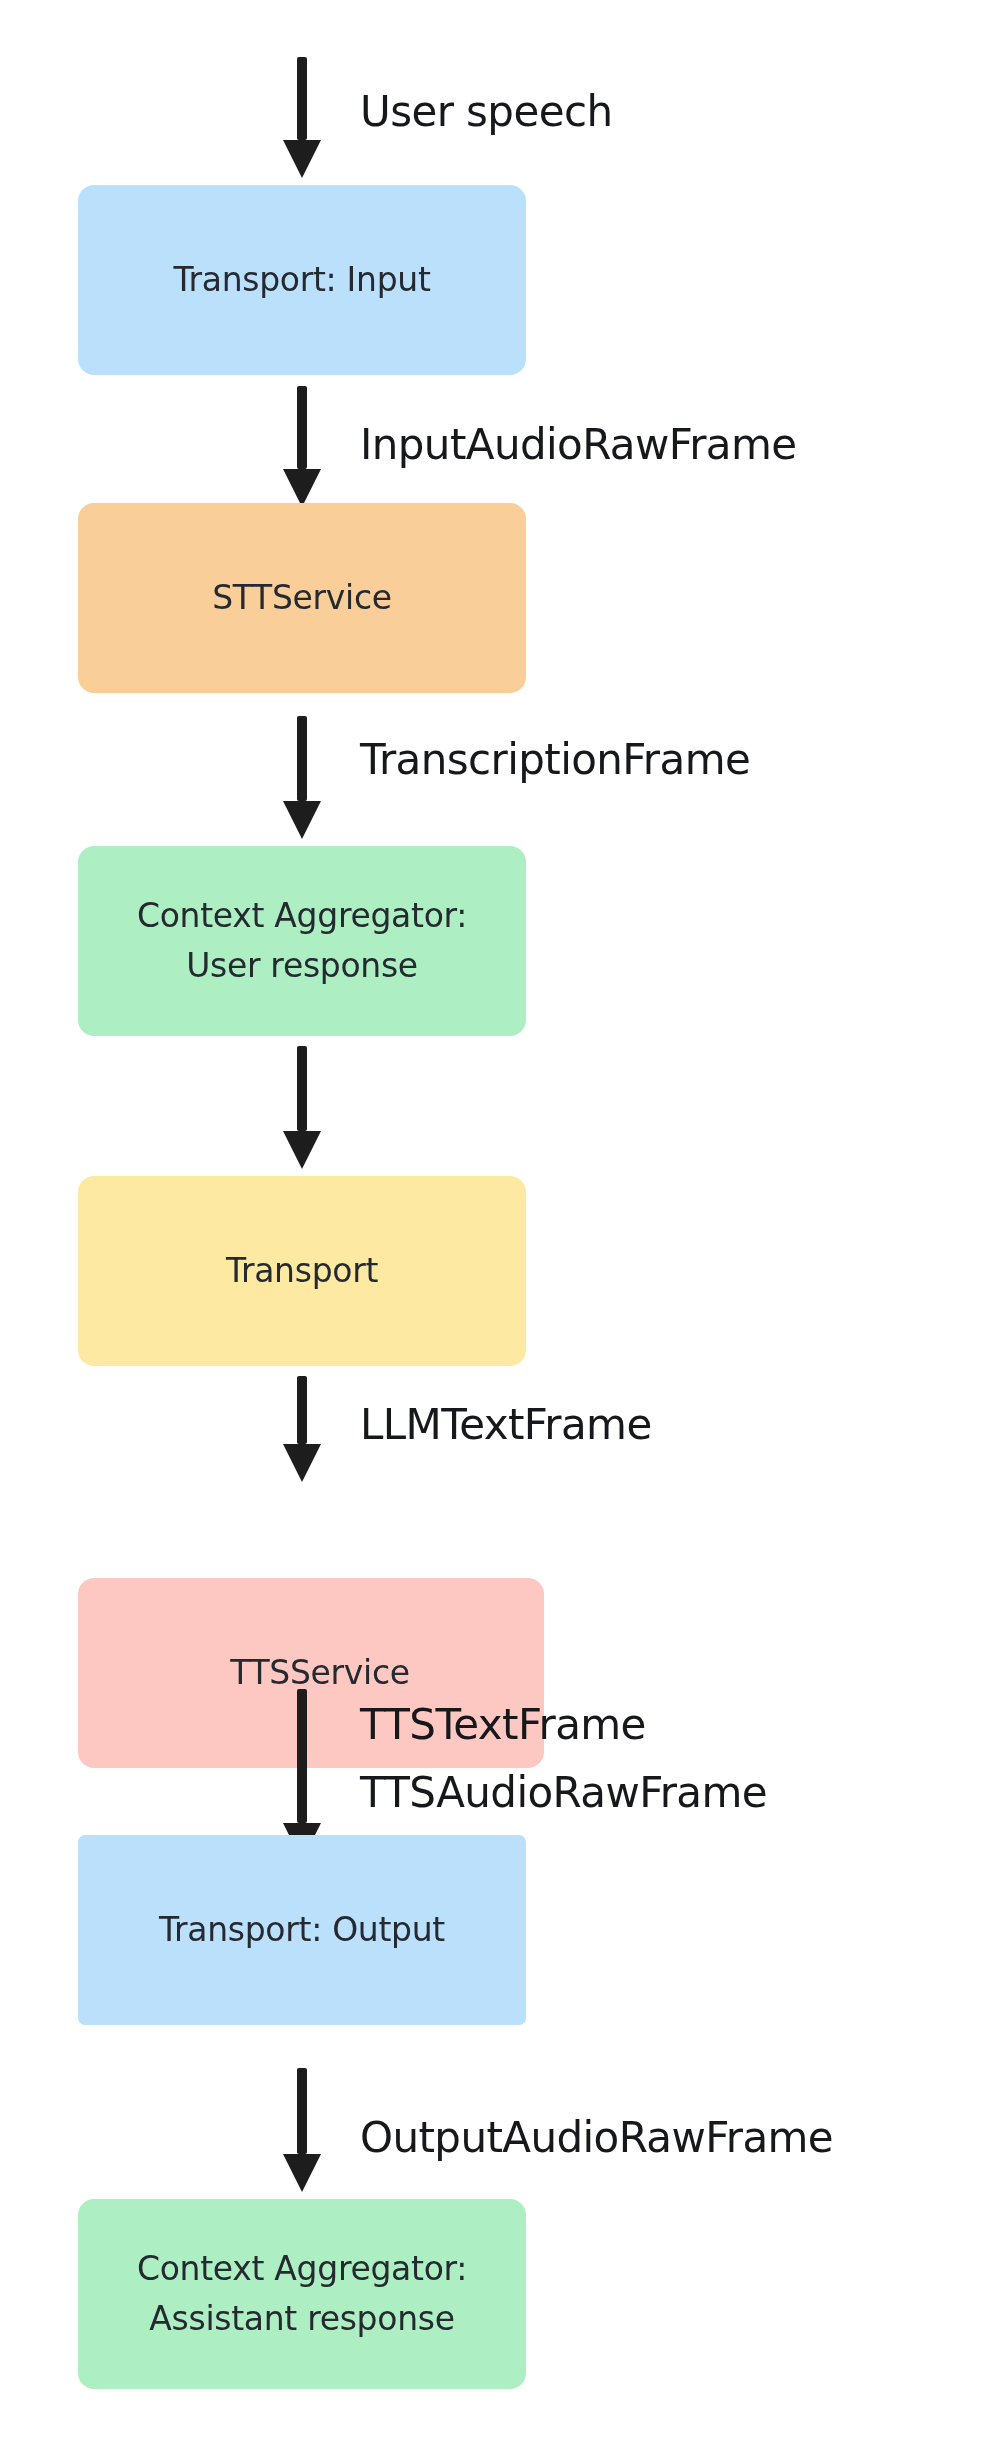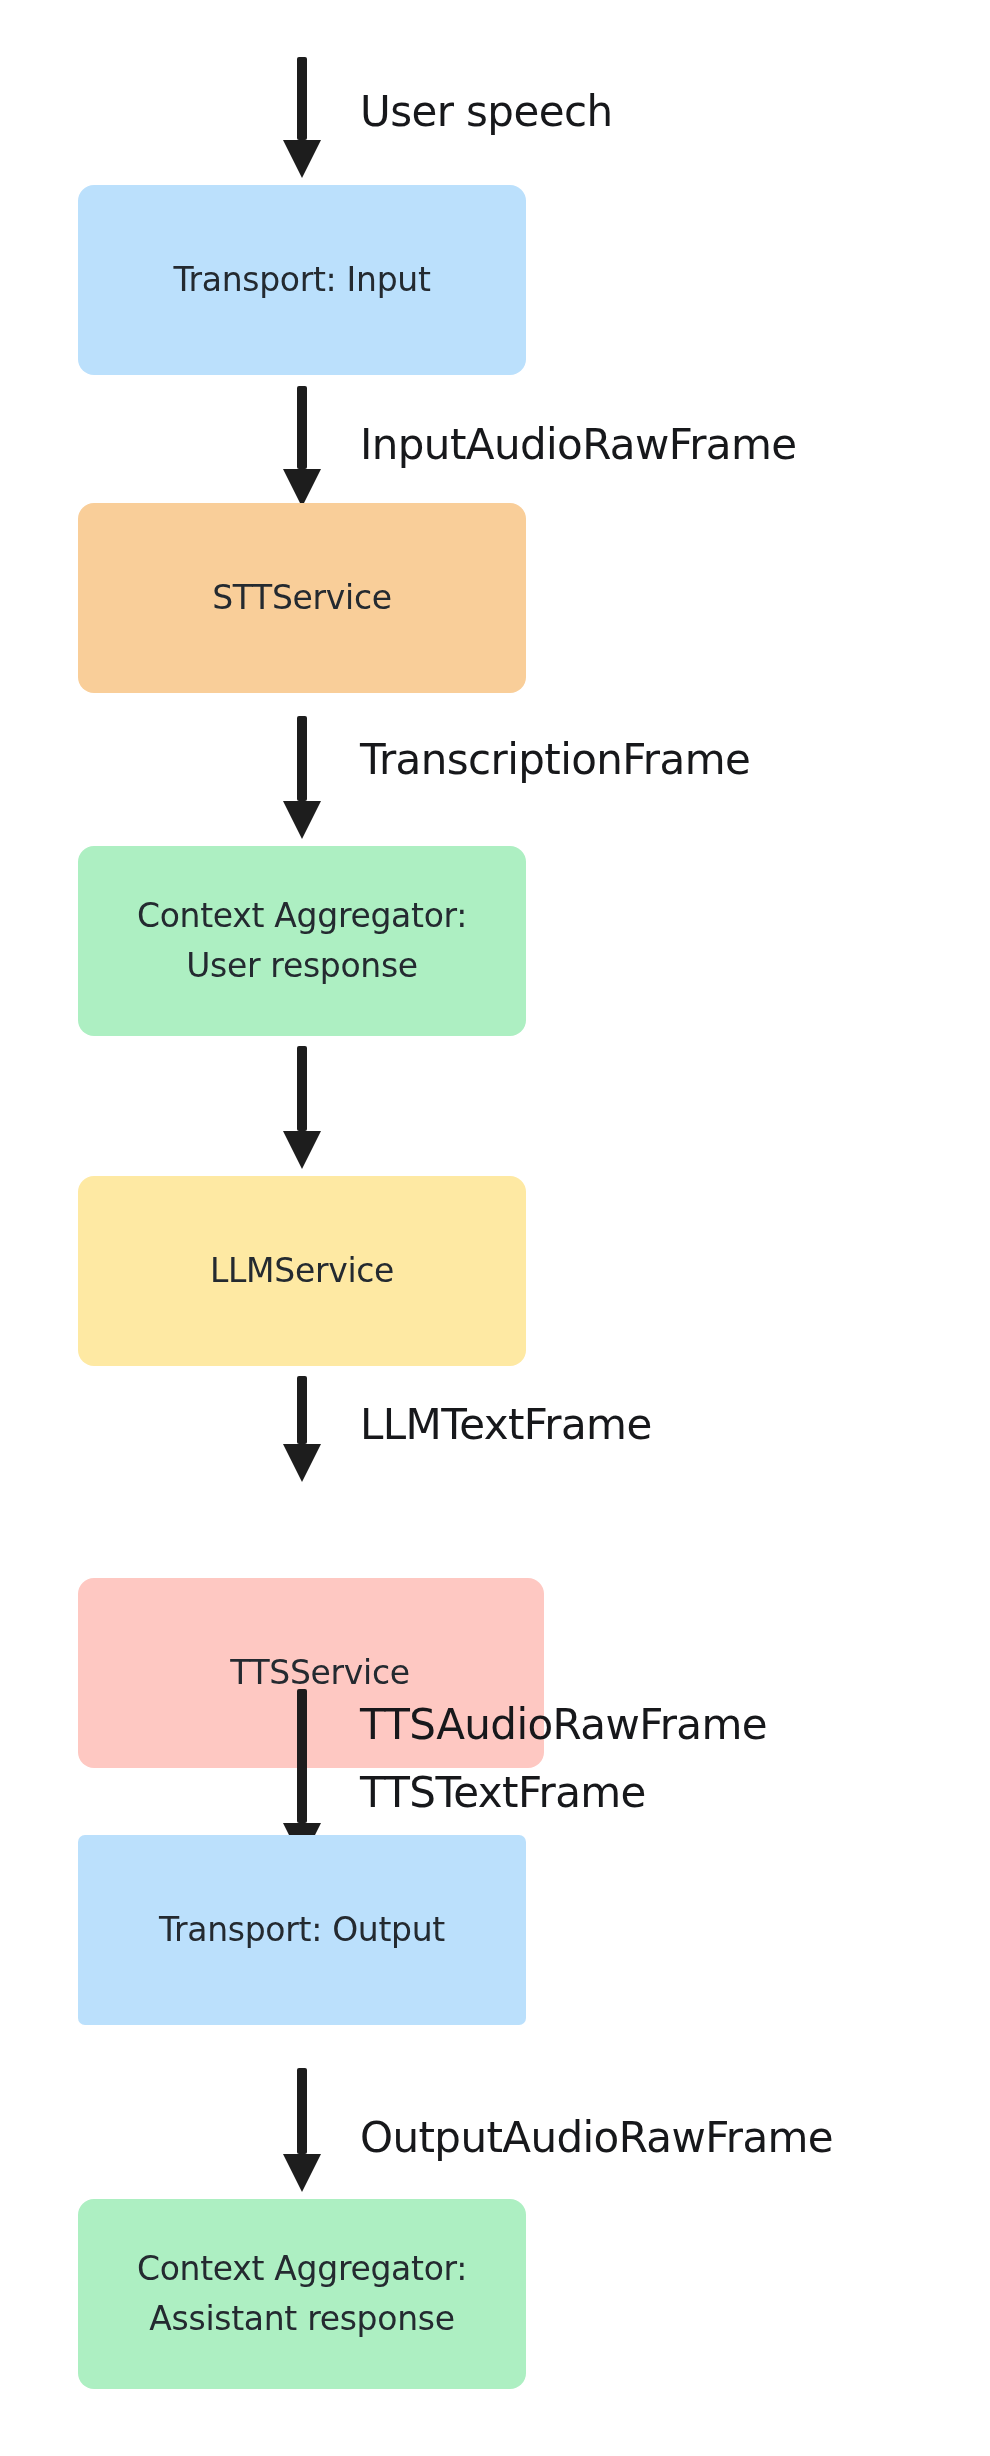--- a/index.html
+++ b/index.html
@@ -111,42 +111,42 @@
     <span class="node-line">Context Aggregator:</span>
     <span class="node-line">User response</span>
   </div>
 
   <div class="arrow" style="top:1046px;height:123px">
     <div class="arrow-stem" style="background-color: rgb(29, 29, 29);"></div>
     <div class="arrow-head" style="border-top-color: rgb(29, 29, 29);"></div>
   </div>
 
   <div class="node" style="top: 1176px; background-color: rgb(254, 233, 163);">
-    <span class="node-line">LLMService</span>
+    <span class="node-line">Transport</span>
   </div>
 
   <div class="arrow" style="top:1376px;height:106px">
     <div class="arrow-stem" style="background-color: rgb(29, 29, 29);"></div>
     <div class="arrow-head" style="border-top-color: rgb(29, 29, 29);"></div>
   </div>
   <div class="edge-label" style="top:1400px">
     <div class="line">LLMTextFrame</div>
   </div>
 
   <div class="node" style="top: 1578px; background-color: rgb(254, 200, 194); padding-left: 18px;">
     <span class="node-line">TTSService</span>
   </div>
 
   <div class="arrow" style="top:1689px;height:172px">
     <div class="arrow-stem" style="background-color: rgb(29, 29, 29);"></div>
     <div class="arrow-head" style="border-top-color: rgb(29, 29, 29);"></div>
   </div>
   <div class="edge-label" style="top:1700px">
+    <div class="line">TTSTextFrame</div>
     <div class="line">TTSAudioRawFrame</div>
-    <div class="line">TTSTextFrame</div>
   </div>
 
   <div class="node" style="top: 1835px; background-color: rgb(187, 224, 252); border-radius: 7px;">
     <span class="node-line">Transport: Output</span>
   </div>
 
   <div class="arrow" style="top:2068px;height:124px">
     <div class="arrow-stem" style="background-color: rgb(29, 29, 29);"></div>
     <div class="arrow-head" style="border-top-color: rgb(29, 29, 29);"></div>
   </div>

